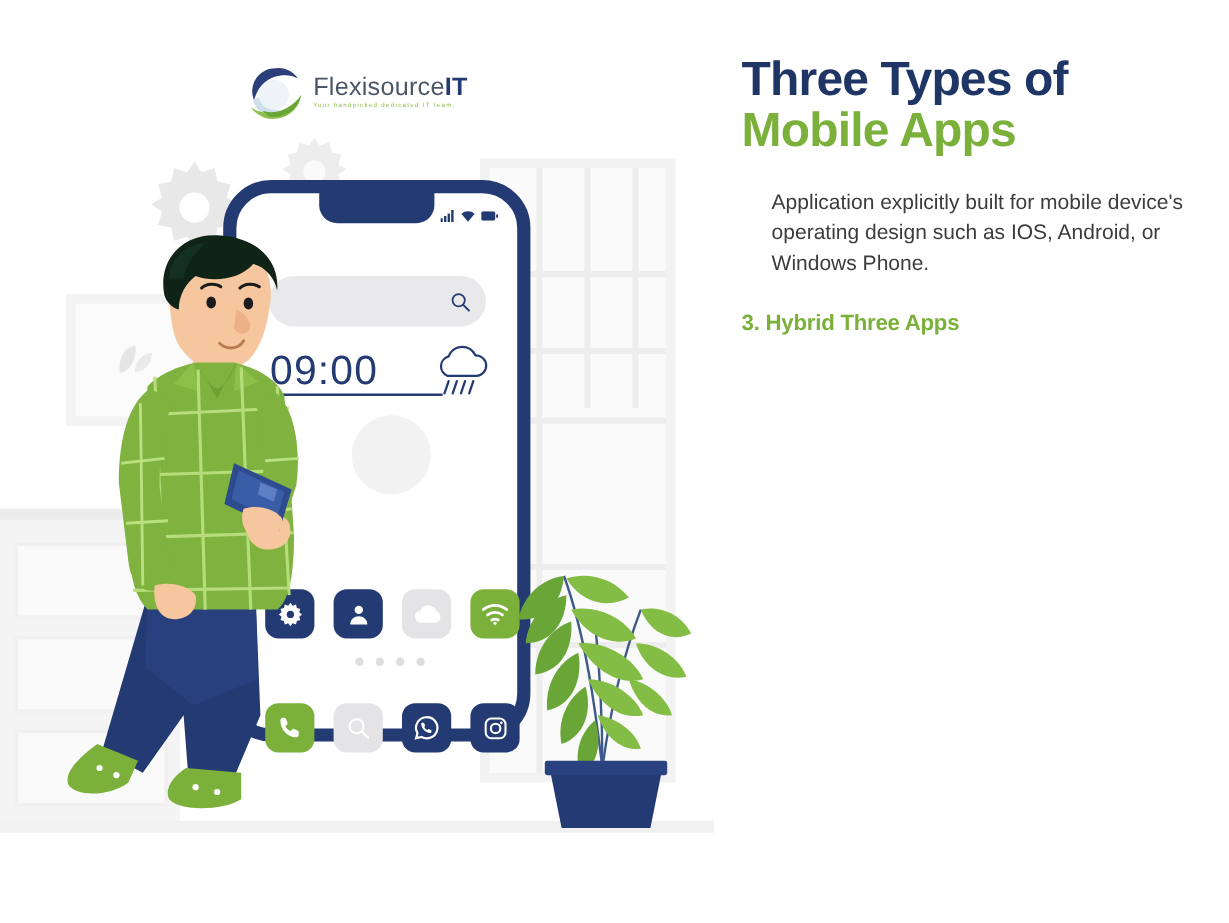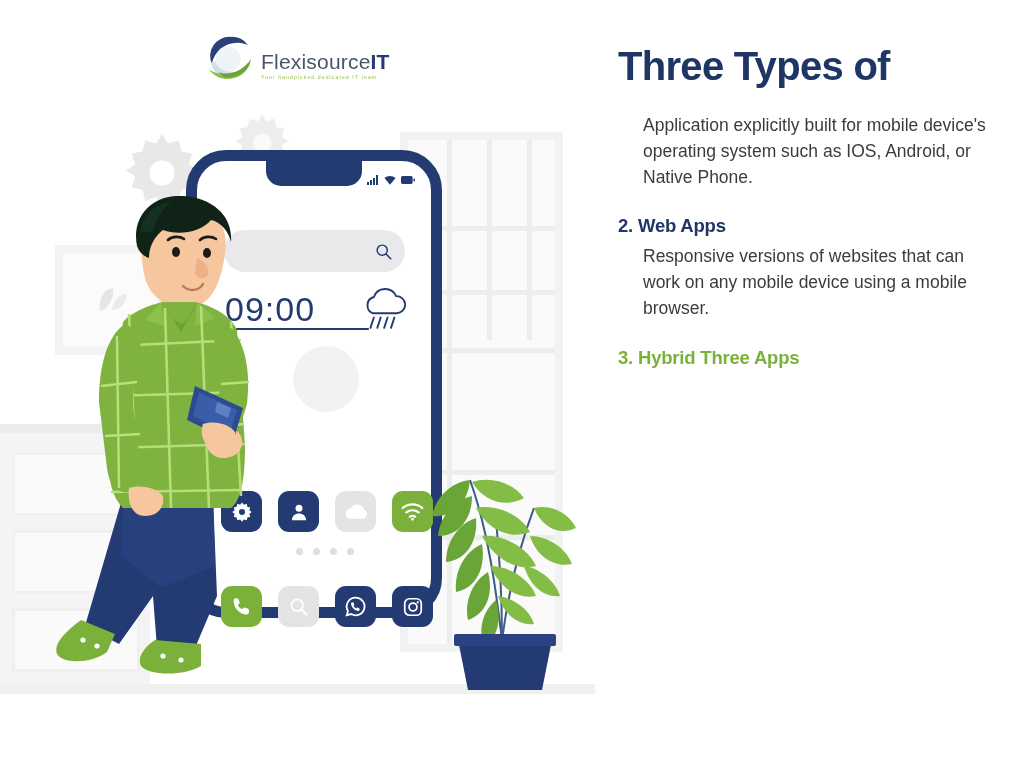--- a/index.html
+++ b/index.html
@@ -69,21 +69,21 @@
   .dots{position:absolute;left:0;width:256px;display:flex;justify-content:center;gap:10px;}
   .dot{width:7px;height:7px;border-radius:50%;background:#dededf;}
 
   
   .person{position:absolute;left:45px;top:196px;width:230px;height:490px;}
 
   
   .plant{position:absolute;left:430px;top:400px;width:150px;height:290px;}
 
   
-  .logo{position:absolute;left:205px;top:28px;width:215px;height:52px;display:flex;align-items:flex-end;gap:6px;}
+  .logo{position:absolute;left:205px;top:51px;width:215px;height:52px;display:flex;align-items:center;gap:6px;}
   .logo-text{display:flex;flex-direction:column;justify-content:center;line-height:1;}
   .logo-name{font-size:21px;letter-spacing:.2px;white-space:nowrap;}
   .logo-name .fx{color:#4a5668;}
   .logo-name .it{color:#243a73;font-weight:bold;}
   .logo-tag{font-size:5.1px;color:#8fbf4a;letter-spacing:1.1px;white-space:nowrap;margin-top:3px;}
 
   
   .content{position:absolute;left:618px;top:0;width:386px;height:763px;}
   .title{margin-top:45px;font-size:40px;font-weight:bold;line-height:1.07;letter-spacing:-.7px;}
   .title .l1{color:#1f3566;display:block;}
@@ -355,33 +355,27 @@
           <span class="fx">Flexisource</span><span class="it">IT</span>
         </div>
         <div class="logo-tag">Your handpicked dedicated IT team.</div>
       </div>
     </div>
   </div>
 
   <div class="content">
     <div class="title">
       <span class="l1">Three Types of</span>
+      <span class="l2">Mobile Apps</span>
     </div>
 
     <div class="item">
-      <div class="item-body">Application explicitly built for mobile device's operating system such as IOS, Android, or Native Phone.</div>
-    </div>
-
-    <div class="item">
-      <div class="item-head h-navy">
-        <span>2.</span>
-        <span>Web Apps</span>
-      </div>
-      <div class="item-body">Responsive versions of websites that can work on any mobile device using a mobile browser.</div>
-    </div>
+      <div class="item-body">Application explicitly built for mobile device's operating design such as IOS, Android, or Windows Phone.</div>
+    </div>
+
 
     <div class="item">
       <div class="item-head h-green">
         <span>3.</span>
         <span>Hybrid Three Apps</span>
       </div>
     </div>
   </div>
 
 </div>

